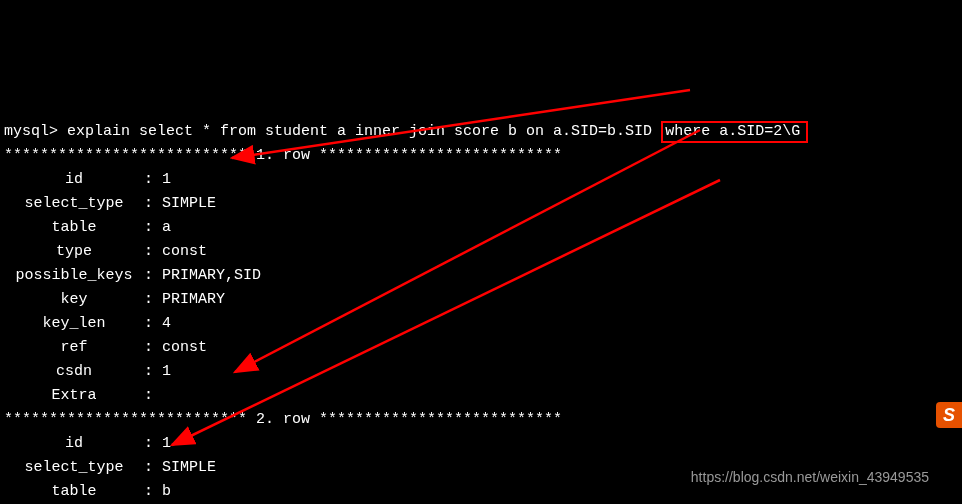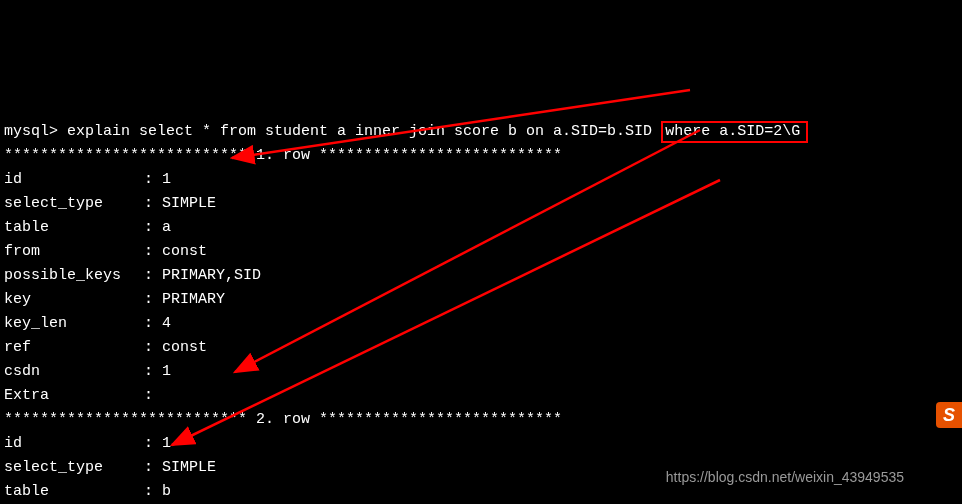--- a/index.html
+++ b/index.html
@@ -24,27 +24,27 @@
     padding: 0 6px 0 2px;
     display: inline-block;
     line-height: 1.2;
   }
   .row-line {
     white-space: pre;
   }
   .label {
     display: inline-block;
     width: 140px;
-    text-align: left;
+    text-align: center;
   }
   .sep { display: inline; }
   .val { display: inline; }
   .watermark {
     position: absolute;
-    right: 58px;
+    right: 33px;
     bottom: 16px;
     color: #999;
     font-family: Arial, sans-serif;
     font-size: 14px;
   }
   .badge {
     position: absolute;
     right: 0;
     bottom: 76px;
     width: 26px;
@@ -73,21 +73,21 @@
 <body>
 
 
 
 <div class="terminal">
 <span class="prompt-line"><span>mysql&gt; </span><span>explain select * from student a inner join score b on a.SID=b.SID </span><span class="highlight-box">where a.SID=2\G</span></span>
 <span class="row-line">*************************** 1. row ***************************</span>
 <span class="row-line"><span class="label">id</span><span class="sep">: </span><span class="val">1</span></span>
 <span class="row-line"><span class="label">select_type</span><span class="sep">: </span><span class="val">SIMPLE</span></span>
 <span class="row-line"><span class="label">table</span><span class="sep">: </span><span class="val">a</span></span>
-<span class="row-line"><span class="label">from</span><span class="sep">: </span><span class="val">const</span></span>
+<span class="row-line"><span class="label">type</span><span class="sep">: </span><span class="val">const</span></span>
 <span class="row-line"><span class="label">possible_keys</span><span class="sep">: </span><span class="val">PRIMARY,SID</span></span>
 <span class="row-line"><span class="label">key</span><span class="sep">: </span><span class="val">PRIMARY</span></span>
 <span class="row-line"><span class="label">key_len</span><span class="sep">: </span><span class="val">4</span></span>
 <span class="row-line"><span class="label">ref</span><span class="sep">: </span><span class="val">const</span></span>
 <span class="row-line"><span class="label">csdn</span><span class="sep">: </span><span class="val">1</span></span>
 <span class="row-line"><span class="label">Extra</span><span class="sep">: </span><span class="val"></span></span>
 <span class="row-line">*************************** 2. row ***************************</span>
 <span class="row-line"><span class="label">id</span><span class="sep">: </span><span class="val">1</span></span>
 <span class="row-line"><span class="label">select_type</span><span class="sep">: </span><span class="val">SIMPLE</span></span>
 <span class="row-line"><span class="label">table</span><span class="sep">: </span><span class="val">b</span></span>

